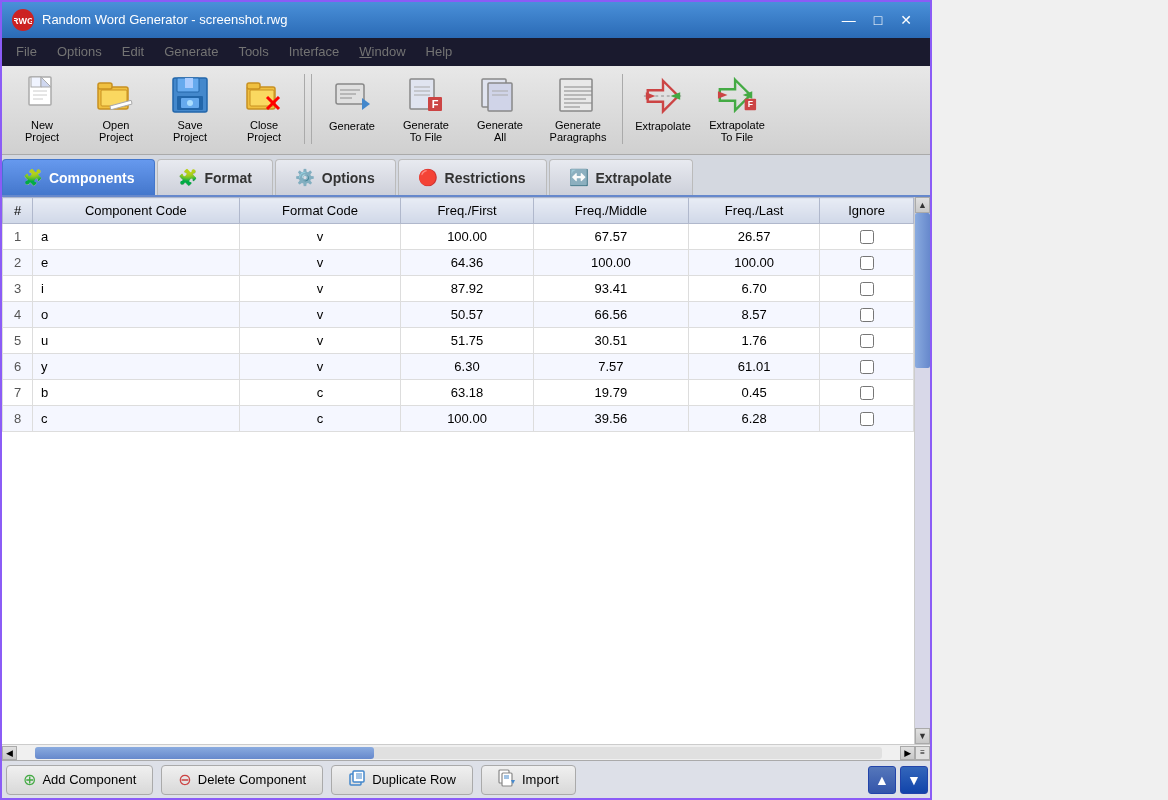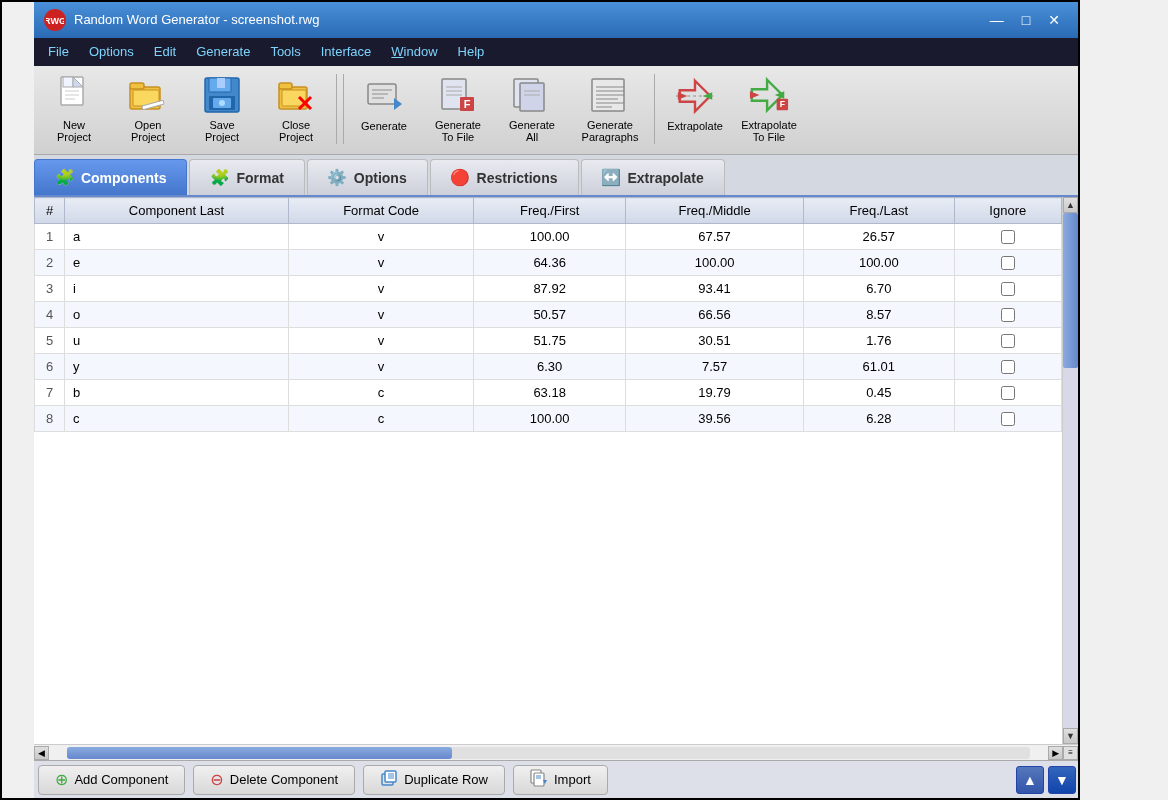--- a/index.html
+++ b/index.html
@@ -63,21 +63,21 @@
       color: white;
       display: flex;
       align-items: center;
       height: 28px;
       padding: 0 4px;
     }
     .menu-item {
       padding: 4px 10px;
       cursor: pointer;
       font-size: 13px;
-      color: #7dd3fc;
+      color: #737373;
       text-decoration: none;
     }
     .menu-item u { text-decoration: underline; }
 
     
     .toolbar {
       background: linear-gradient(to bottom, #e8e8e8, #d0d0d0);
       border-bottom: 1px solid #aaa;
       display: flex;
       align-items: flex-start;
@@ -312,26 +312,25 @@
       position: absolute;
       top: 0;
       left: 0;
       right: 0;
       height: 30%;
       background: linear-gradient(to right, #8aabdf, #6688cc);
       border-radius: 2px;
     }
 
     .main-window {
-      border: 2px solid #000000;
-      width: 1080px;
+      border: 2px solid #8b5cf6;
+      width: 932px;
       height: 800px;
       display: flex;
       flex-direction: column;
-      padding-left: 32px;
     }
   </style>
 </head>
 <body>
 
 <div class="main-window">
 
   <div class="title-bar">
     <div class="title-bar-left">
       <div class="app-icon">
@@ -527,21 +526,21 @@
         <span>Extrapolate</span>
       </div>
     </div>
 
     <div class="table-wrapper">
       <div class="table-container">
         <table class="data-table">
           <thead>
             <tr>
               <th>#</th>
-              <th>Component Last</th>
+              <th>Component Code</th>
               <th>Format Code</th>
               <th>Freq./First</th>
               <th>Freq./Middle</th>
               <th>Freq./Last</th>
               <th>Ignore</th>
             </tr>
           </thead>
           <tbody id="table-body">
           <tr>
     <td>1</td>

